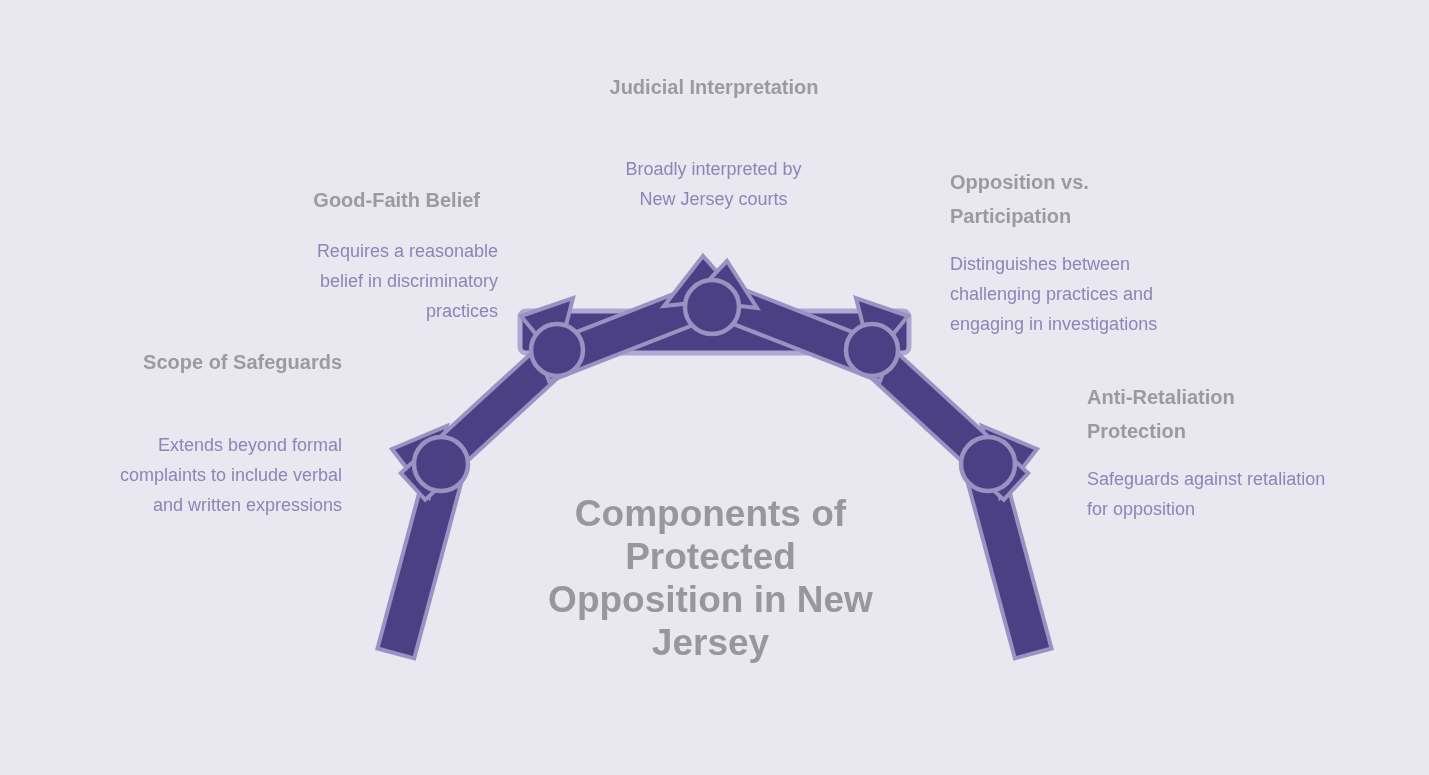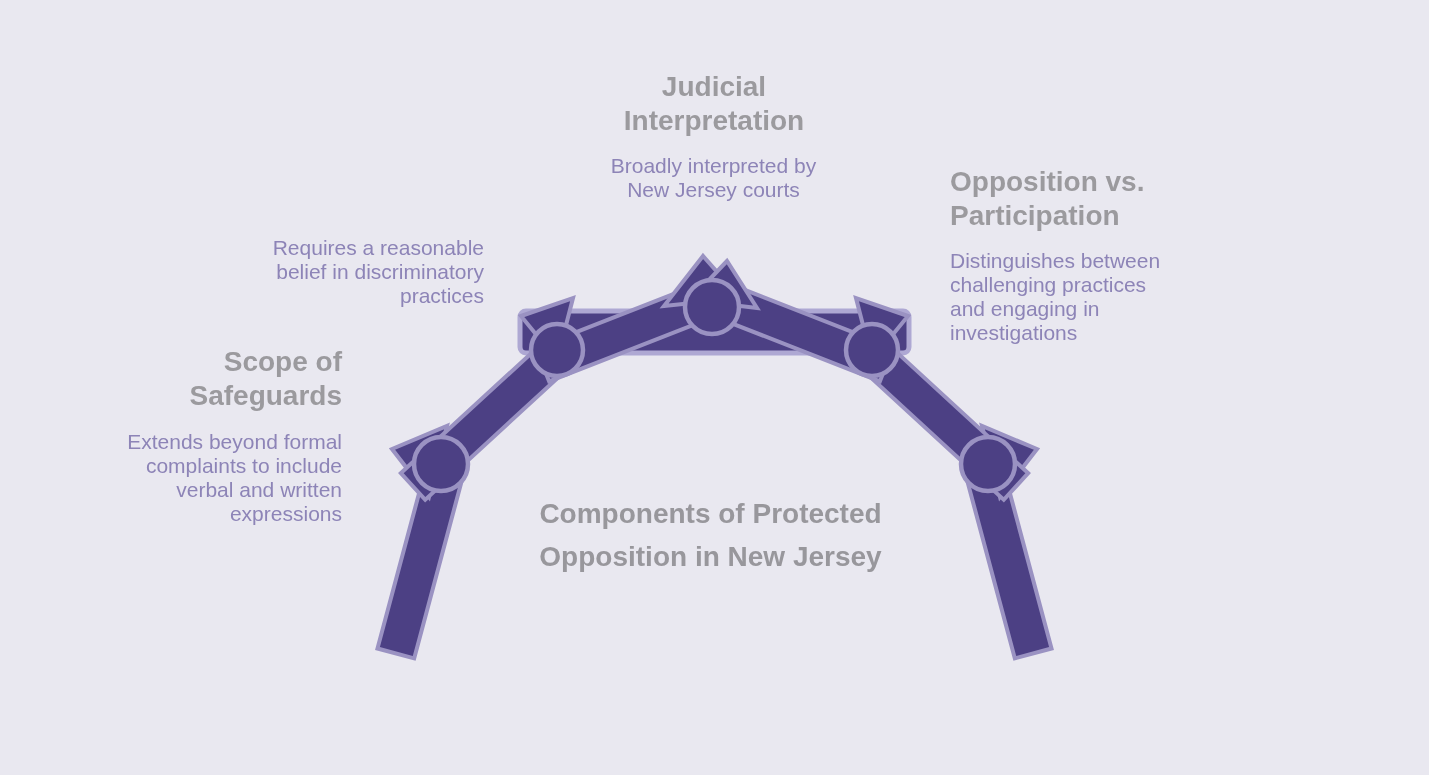--- a/index.html
+++ b/index.html
@@ -19,36 +19,36 @@
     background:var(--bg);
     overflow:hidden;
     font-family:"Liberation Sans", sans-serif;
   }
   .arch-svg{position:absolute;left:0;top:0;width:1429px;height:775px;}
   .seg{fill:var(--shape-fill);stroke:var(--shape-stroke);stroke-width:4;}
   .joint{fill:var(--shape-fill);stroke:var(--shape-stroke);stroke-width:4.5;}
   .shadow-beam{fill:var(--shape-fill);stroke:var(--shadow-stroke);stroke-width:5;}
   .node-heading{
     position:absolute;
-    font-size:28px;font-weight:700;line-height:34px;
+    font-size:20px;font-weight:700;line-height:34px;
     color:var(--heading-text);
   }
   .node-body{
     position:absolute;
-    font-size:21px;font-weight:400;line-height:24px;
+    font-size:18px;font-weight:400;line-height:30px;
     color:var(--body-text);
   }
   .align-right{text-align:right;}
   .align-left{text-align:left;margin-top:8px;}
   .align-center{text-align:center;}
   .diagram-title{
     position:absolute;
     left:538px;top:492px;width:345px;
     text-align:center;
-    font-size:28px;font-weight:700;line-height:43px;
+    font-size:37px;font-weight:700;line-height:43px;
     color:var(--title-text);
   }
 </style>
 </head>
 <body>
 
 <div class="stage">
 
   <svg class="arch-svg" viewBox="0 0 1429 775" aria-hidden="true">
 
@@ -89,24 +89,27 @@
     <g>
       <polygon class="seg" points="703,256 664,306 740,298"></polygon>
       <polygon class="seg" points="727,261 690,300 757,308"></polygon>
       <circle class="joint" cx="712" cy="307" r="27"></circle>
     </g>
   </svg>
 
   <div class="node-heading align-right" style="left:142px;top:345px;width:200px;">Scope of Safeguards</div>
   <div class="node-body align-right" style="left:112px;top:430px;width:230px;">Extends beyond formal complaints to include verbal and written expressions</div>
 
-  <div class="node-body align-right" style="left:257px;top:236px;width:227px;">Requires a reasonable belief in discriminatory practices</div>
+  <div class="node-heading align-right" style="left:180px;top:183px;width:300px;">Good-Faith Belief</div>
+  <div class="node-body align-right" style="left:271px;top:236px;width:227px;">Requires a reasonable belief in discriminatory practices</div>
 
   <div class="node-heading align-center" style="left:574px;top:70px;width:280px;">Judicial Interpretation</div>
   <div class="node-body align-center" style="left:606px;top:154px;width:215px;">Broadly interpreted by New Jersey courts</div>
 
   <div class="node-heading align-left" style="left:950px;top:157px;width:230px;">Opposition vs. Participation</div>
   <div class="node-body align-left" style="left:950px;top:241px;width:218px;">Distinguishes between challenging practices and engaging in investigations</div>
 
+  <div class="node-heading align-left" style="left:1087px;top:372px;width:240px;">Anti-Retaliation Protection</div>
+  <div class="node-body align-left" style="left:1087px;top:456px;width:245px;">Safeguards against retaliation for opposition</div>
 
   <div class="diagram-title">Components of Protected Opposition in New Jersey</div>
 
 </div>
 
 </body></html>

